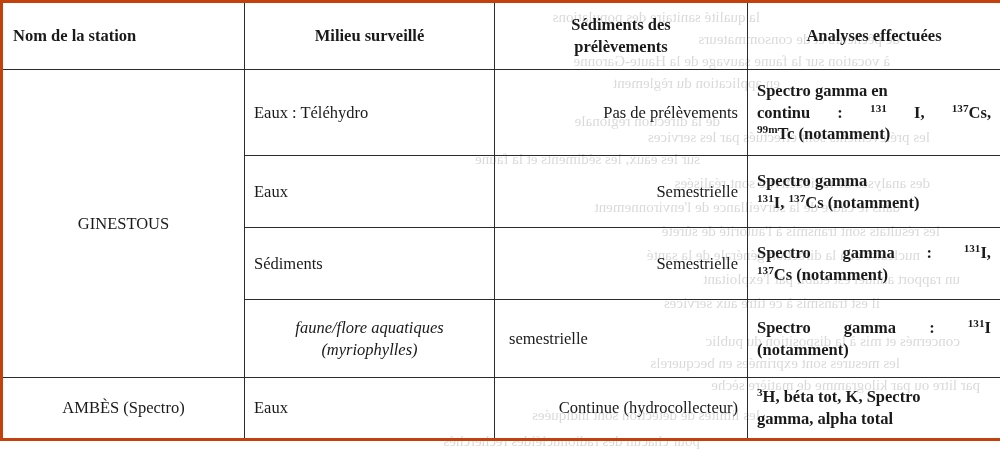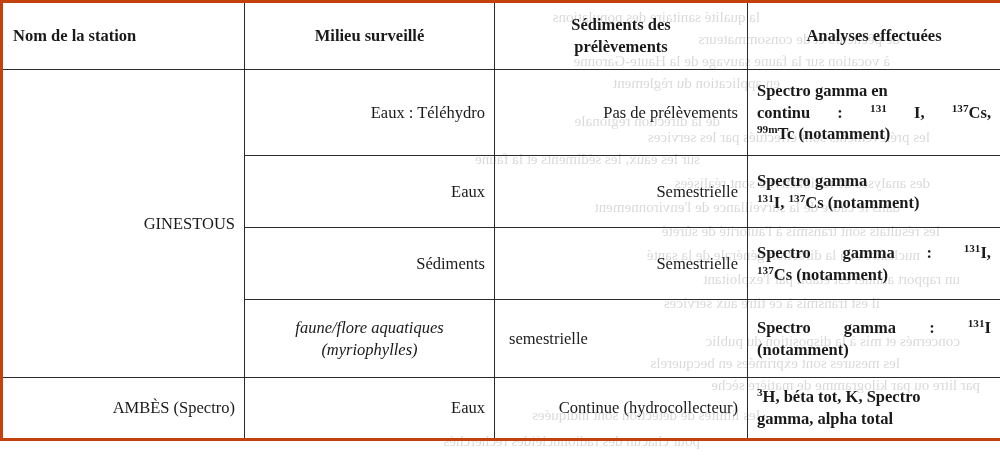--- a/index.html
+++ b/index.html
@@ -72,26 +72,26 @@
     height: 54px;
     padding: 4px 6px;
   }
   thead th.col-name {
     text-align: left;
     padding-left: 10px;
   }
 
   td.station {
     font-size: 16.5px;
-    text-align: right;
+    text-align: center;
     padding-left: 10px;
     vertical-align: middle;
   }
   td.milieu {
-    text-align: right;
+    text-align: left;
     padding-left: 18px;
   }
   td.milieu.center {
     text-align: center;
     padding-left: 9px;
     font-style: italic;
   }
   td.freq {
     text-align: right;
   }

